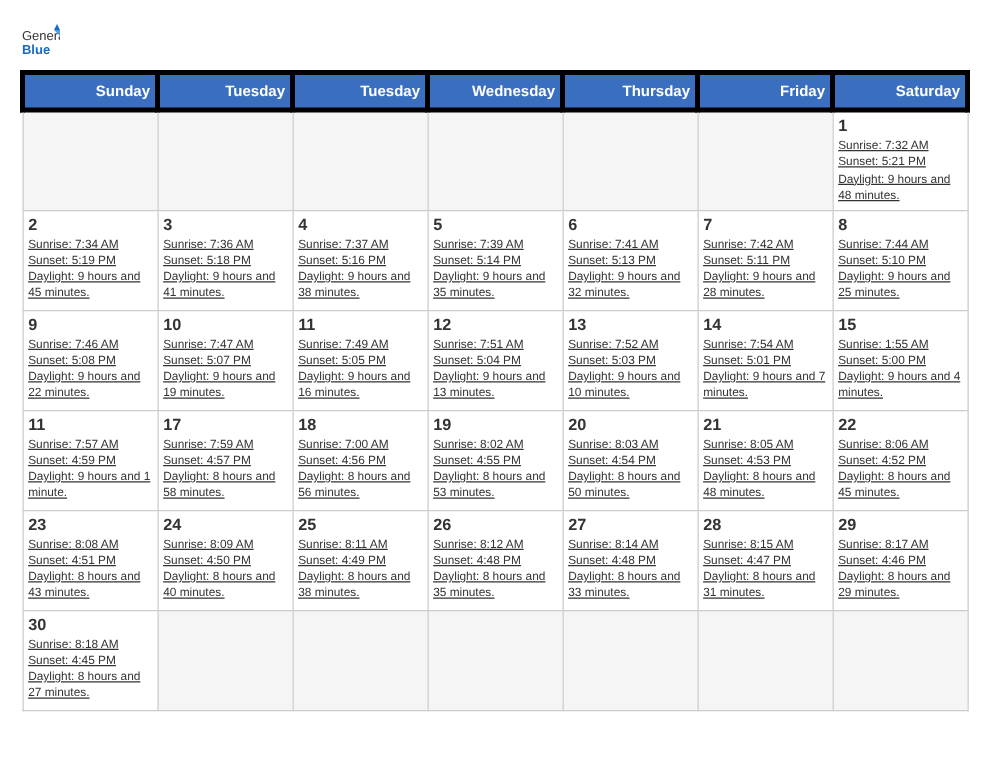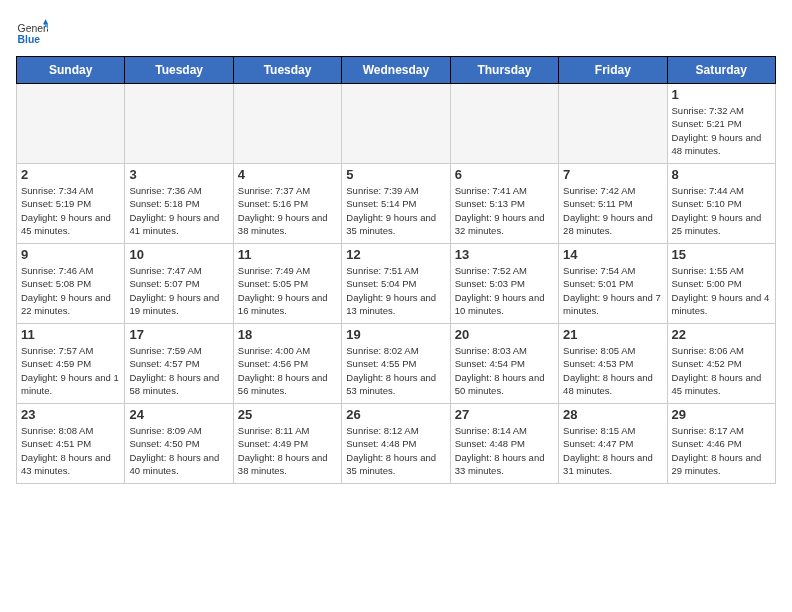--- a/index.html
+++ b/index.html
@@ -41,22 +41,22 @@
       width: 100%;
       border-collapse: collapse;
       border: 1px solid #ccc;
     }
     .calendar th {
       background-color: #3a6ebf;
       color: #fff;
       font-size: 12px;
       font-weight: bold;
       padding: 6px 4px;
-      text-align: center;
-      border: 1px solid #000000;
+      text-align: right;
+      border: 4px solid #000000;
     }
     .calendar td {
       vertical-align: top;
       border: 1px solid #ccc;
       padding: 3px 4px;
       width: 108px;
       min-height: 80px;
       background: #fff;
     }
     .calendar td.empty {
@@ -66,20 +66,21 @@
       font-size: 13px;
       font-weight: bold;
       color: #333;
       display: block;
       margin-bottom: 2px;
     }
     .day-info {
       font-size: 9.5px;
       color: #333;
       line-height: 1.4;
+      text-decoration: underline;
     }
     .week-row td {
       height: 80px;
     }
   </style>
 </head>
 <body>
 
 <div class="header-section">
   <div class="logo">
@@ -219,21 +220,21 @@
 Daylight: 9 hours and 1 minute.</div>
         </td>
         <td>
           <span class="day-number">17</span>
           <div class="day-info">Sunrise: 7:59 AM
 Sunset: 4:57 PM
 Daylight: 8 hours and 58 minutes.</div>
         </td>
         <td>
           <span class="day-number">18</span>
-          <div class="day-info">Sunrise: 4:00 AM
+          <div class="day-info">Sunrise: 7:00 AM
 Sunset: 4:56 PM
 Daylight: 8 hours and 56 minutes.</div>
         </td>
         <td>
           <span class="day-number">19</span>
           <div class="day-info">Sunrise: 8:02 AM
 Sunset: 4:55 PM
 Daylight: 8 hours and 53 minutes.</div>
         </td>
         <td>
@@ -292,14 +293,28 @@
 Sunset: 4:47 PM
 Daylight: 8 hours and 31 minutes.</div>
         </td>
         <td>
           <span class="day-number">29</span>
           <div class="day-info">Sunrise: 8:17 AM
 Sunset: 4:46 PM
 Daylight: 8 hours and 29 minutes.</div>
         </td>
       </tr>
+      <tr class="week-row">
+        <td>
+          <span class="day-number">30</span>
+          <div class="day-info">Sunrise: 8:18 AM
+Sunset: 4:45 PM
+Daylight: 8 hours and 27 minutes.</div>
+        </td>
+        <td class="empty"></td>
+        <td class="empty"></td>
+        <td class="empty"></td>
+        <td class="empty"></td>
+        <td class="empty"></td>
+        <td class="empty"></td>
+      </tr>
     </tbody>
 </table>
 
 </body></html>

